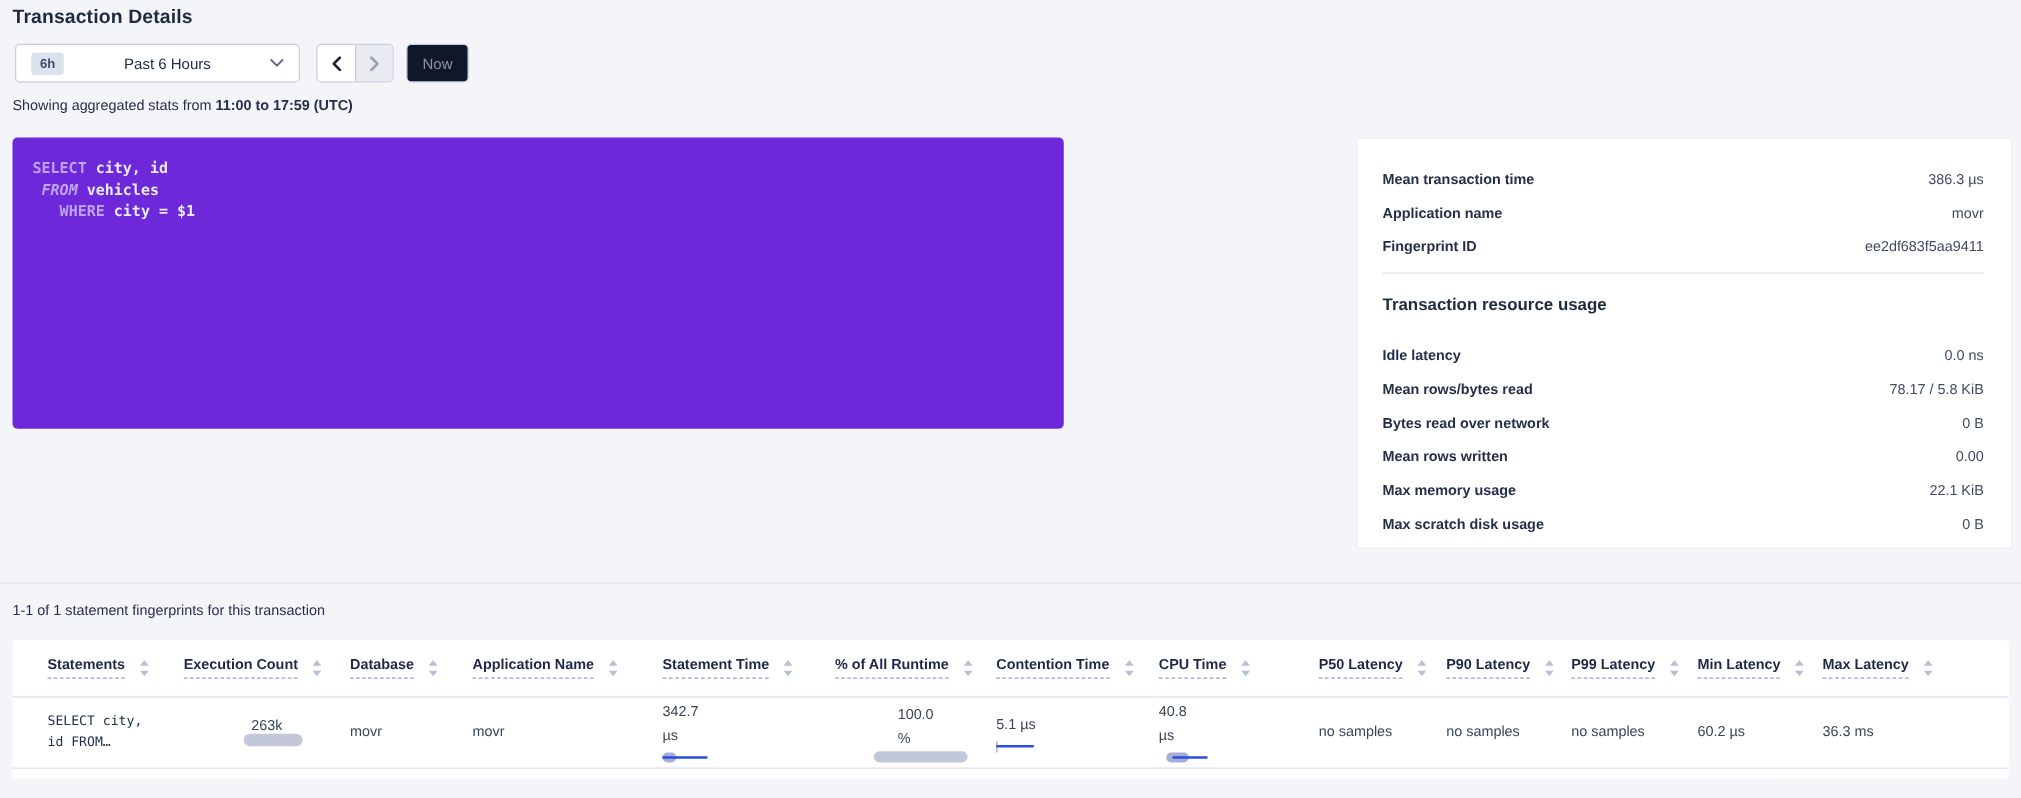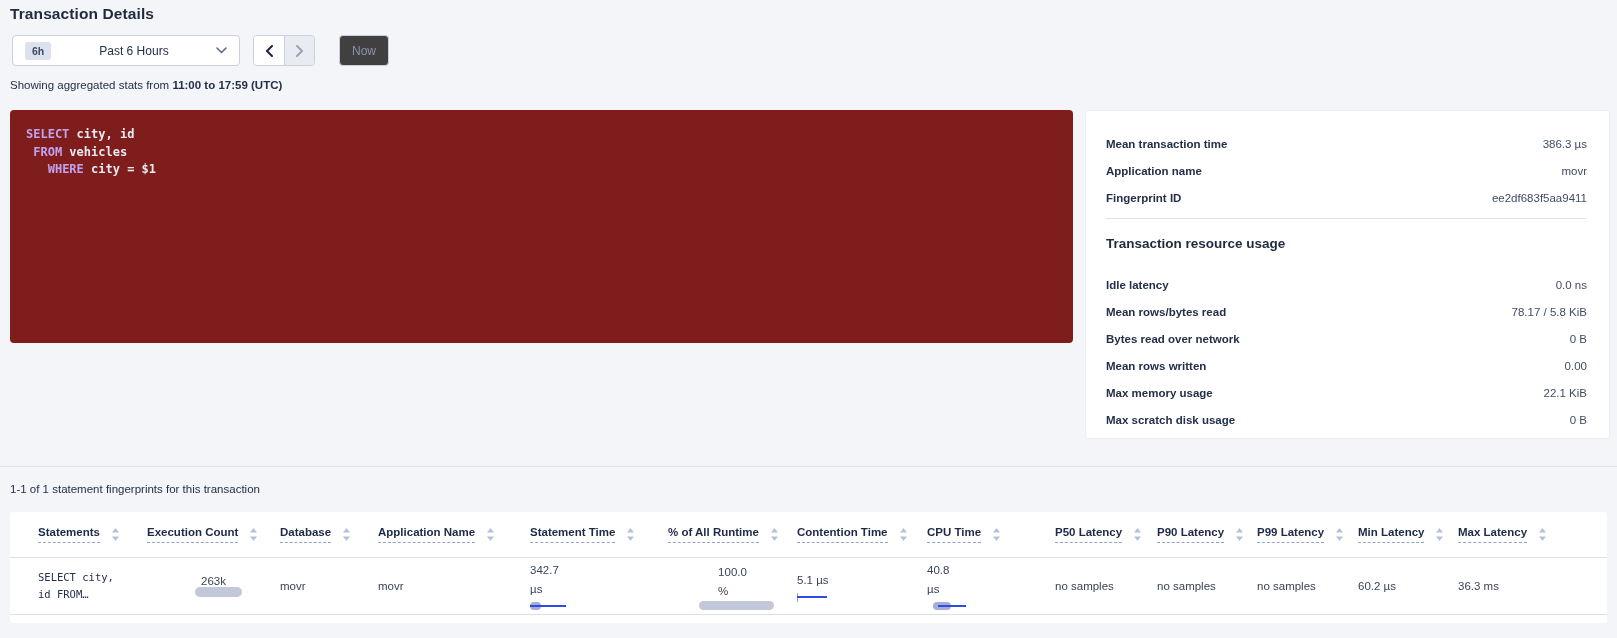--- a/index.html
+++ b/index.html
@@ -24,30 +24,30 @@
     border-radius:3px;padding:3px 7px;margin-right:9px;
   }
   .range-label{font-size:12px;color:#242f49;flex:1;margin-left:39px;}
   .pager{display:flex;margin-left:13px;border:1px solid #c9cfdd;border-radius:4px;overflow:hidden;height:31px;box-sizing:border-box;}
   .pager button{
     width:30px;height:29px;border:none;background:#fff;display:flex;align-items:center;justify-content:center;cursor:pointer;padding:0;
   }
   .pager button + button{border-left:1px solid #c9cfdd;}
   .pager button.disabled{background:#e9ebf2;cursor:default;}
   .now-button{
-    margin-left:24px;height:31px;box-sizing:border-box;padding:0 12px;
-    background:#404040;border:1px solid #c9cfdd;border-radius:4px;
+    margin-left:10px;height:31px;box-sizing:border-box;padding:0 12px;
+    background:#0f172a;border:1px solid #c9cfdd;border-radius:4px;
     color:#8d94a7;font-size:12px;font-family:"Liberation Sans",sans-serif;cursor:default;
   }
   .stats-note{position:absolute;left:10px;top:79px;font-size:11.5px;color:#242f49;}
   .stats-note b{font-weight:bold;}
   
   .sql-box{
-    position:absolute;left:10px;top:110px;width:1063px;height:233px;box-sizing:border-box;
-    background:#7f1d1d;border-radius:4px;padding:16px 16px;
+    position:absolute;left:10px;top:110px;width:841px;height:233px;box-sizing:border-box;
+    background:#6d28d9;border-radius:4px;padding:16px 16px;
   }
   .sql-line{
     font-family:"DejaVu Sans Mono",monospace;font-size:12px;font-weight:bold;
     color:#e8eaf2;line-height:17.5px;white-space:pre;
   }
   
   .summary-card{
     position:absolute;left:1085px;top:110px;width:525px;height:329px;box-sizing:border-box;
     background:#fff;border:1px solid #eceef4;border-radius:3px;padding:12px 22px 0 20px;
   }
@@ -122,21 +122,21 @@
   <button class="now-button">Now</button>
 </div>
 
 <div class="stats-note">
   <span>Showing aggregated stats from </span><b>11:00 to 17:59 (UTC)</b>
 </div>
 
 <div class="sql-box">
   <div>
       <div class="sql-line"><span style="color: rgb(192, 163, 240);">SELECT</span><span> city, id</span></div>
-      <div class="sql-line"><span> </span><span style="color: rgb(192, 163, 240);">FROM</span><span> vehicles</span></div>
+      <div class="sql-line"><span> </span><span style="color: rgb(192, 163, 240); font-style: italic;">FROM</span><span> vehicles</span></div>
       <div class="sql-line"><span>   </span><span style="color: rgb(192, 163, 240);">WHERE</span><span> city = $1</span></div>
     </div>
 </div>
 
 <div class="summary-card">
   <div id="sum-rows">
       <div class="sum-row">
         <span class="sum-label">Mean transaction time</span>
         <span class="sum-value">386.3 µs</span>
       </div>

